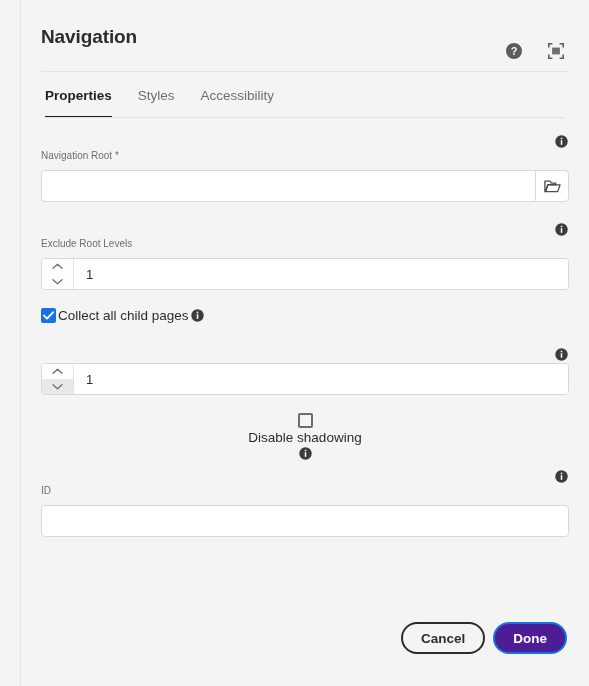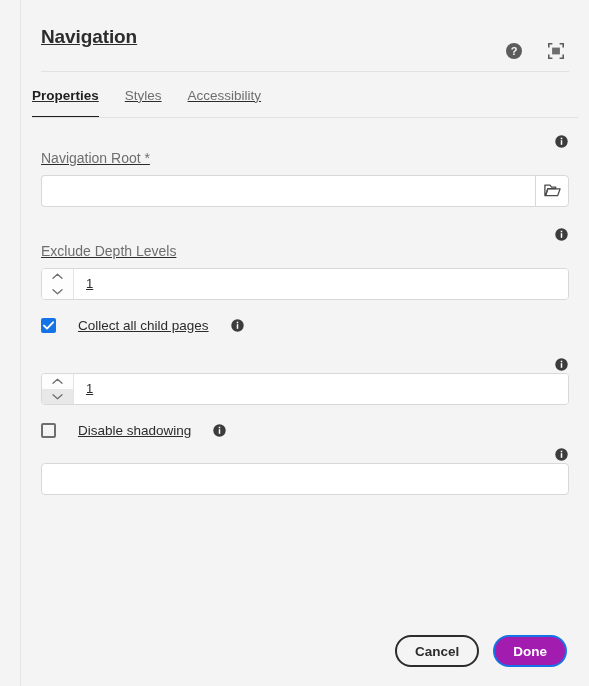--- a/index.html
+++ b/index.html
@@ -15,21 +15,20 @@
     position: relative;
   }
 
   
   .dialog {
     position: absolute;
     left: 20px; top: 0;
     width: 569px; height: 686px;
     background: #f4f4f4;
     border-left: 1px solid #e6e6e6;
-    text-decoration: underline;
   }
 
   
   .hdr {
     position: relative;
     height: 72px;
     padding: 0 20px 0 20px;
     display: flex;
     align-items: center;
   }
@@ -55,21 +54,21 @@
   .hdr-rule {
     position: absolute;
     left: 20px; right: 20px; bottom: 0;
     height: 1px;
     background: #e1e1e1;
   }
 
   
   .tabs {
     position: relative;
-    margin: 0 11px;
+    margin: 0 24px;
     height: 46px;
     display: flex;
     align-items: center;
     gap: 0;
   }
   .tab {
     font-size: 13.5px;
     color: #6e6e6e;
     padding: 0 13px;
     height: 46px;
@@ -107,21 +106,21 @@
   }
   .info-icon {
     position: absolute;
     right: 1px; top: 2px;
     width: 13px; height: 13px;
     cursor: pointer;
   }
 
   .flabel {
     display: block;
-    font-size: 14px;
+    font-size: 10px;
     color: #6e6e6e;
     margin-bottom: 8px;
     line-height: 1.2;
   }
 
   .textfield {
     width: 100%;
     height: 32px;
     background: #ffffff;
     border: 1px solid #d8d8d8;
@@ -184,21 +183,21 @@
     border-radius: 0;
     height: 30px;
     flex: 1 1 auto;
     padding-left: 12px;
   }
 
   
   .checkrow {
     display: flex;
     align-items: center;
-    gap: 22px;
+    gap: 2px;
   }
   .cbox {
     width: 15px; height: 15px;
     border-radius: 2px;
     border: 2px solid #6e6e6e;
     background: #f4f4f4;
     display: flex; align-items: center; justify-content: center;
     cursor: pointer;
     flex: 0 0 auto;
   }
@@ -208,44 +207,44 @@
   }
   .checkrow .clabel {
     font-size: 13.5px;
     color: #2c2c2c;
   }
 
   
   .footer {
     position: absolute;
     right: 22px;
-    bottom: 19px;
-    display: flex;
-    align-items: center;
-    gap: 14px;
+    bottom: 32px;
+    display: flex;
+    align-items: center;
+    gap: 8px;
   }
   .btn {
     height: 32px;
     border-radius: 16px;
     font-family: "Liberation Sans", sans-serif;
     font-size: 13.5px;
     font-weight: bold;
     display: flex; align-items: center; justify-content: center;
     cursor: pointer;
     padding: 0 18px;
     white-space: nowrap;
   }
   .btn-secondary {
     background: transparent;
     border: 2px solid #2c2c2c;
     color: #2c2c2c;
     min-width: 74px;
   }
   .btn-cta {
-    background: #a21caf;
+    background: #4c1d95;
     border: 2px solid #1473e6;
     color: #ffffff;
     min-width: 72px;
   }
 </style>
 </head>
 <body>
 
 <div class="dialog">
 
@@ -315,21 +314,21 @@
     <div class="field" style="margin-bottom:16px;">
       <div class="info-row">
         <span class="info-icon">
           <svg width="13" height="13" viewBox="0 0 13 13" aria-hidden="true">
             <circle cx="6.5" cy="6.5" r="6.2" fill="#3c3c3c"></circle>
             <rect x="5.75" y="5.2" width="1.5" height="4.6" fill="#ffffff"></rect>
             <rect x="5.75" y="2.7" width="1.5" height="1.6" fill="#ffffff"></rect>
           </svg>
         </span>
       </div>
-      <label class="flabel">Exclude Depth Levels</label>
+      <label class="flabel">Exclude Root Levels</label>
       <div class="stepper">
         <div class="stepper-btns">
           <div class="step-btn">
             <svg width="11" height="7" viewBox="0 0 11 7" aria-hidden="true">
               <path d="M1 5.2L5.5 1.3 10 5.2" fill="none" stroke="#6e6e6e" stroke-width="1.3" stroke-linecap="round" stroke-linejoin="round"></path>
             </svg>
           </div>
           <div class="step-btn">
             <svg width="11" height="7" viewBox="0 0 11 7" aria-hidden="true">
               <path d="M1 1.8L5.5 5.7 10 1.8" fill="none" stroke="#6e6e6e" stroke-width="1.3" stroke-linecap="round" stroke-linejoin="round"></path>
@@ -376,21 +375,21 @@
           <div class="step-btn hover">
             <svg width="11" height="7" viewBox="0 0 11 7" aria-hidden="true">
               <path d="M1 1.8L5.5 5.7 10 1.8" fill="none" stroke="#6e6e6e" stroke-width="1.3" stroke-linecap="round" stroke-linejoin="round"></path>
             </svg>
           </div>
         </div>
         <input class="textfield" type="text" value="1" style="">
       </div>
     </div>
 
-    <div class="checkrow" style="margin-bottom:7px; margin-top:18px;">
+    <div class="checkrow" style="margin-bottom:7px; margin-top:18px;flex-direction:column;">
       <div class="cbox"></div>
       <span class="clabel">Disable shadowing</span>
       <span style="display:flex;align-items:center;">
         <svg width="13" height="13" viewBox="0 0 13 13" aria-hidden="true">
           <circle cx="6.5" cy="6.5" r="6.2" fill="#3c3c3c"></circle>
           <rect x="5.75" y="5.2" width="1.5" height="4.6" fill="#ffffff"></rect>
           <rect x="5.75" y="2.7" width="1.5" height="1.6" fill="#ffffff"></rect>
         </svg>
       </span>
     </div>
@@ -398,20 +397,21 @@
     <div class="field">
       <div class="info-row">
         <span class="info-icon">
           <svg width="13" height="13" viewBox="0 0 13 13" aria-hidden="true">
             <circle cx="6.5" cy="6.5" r="6.2" fill="#3c3c3c"></circle>
             <rect x="5.75" y="5.2" width="1.5" height="4.6" fill="#ffffff"></rect>
             <rect x="5.75" y="2.7" width="1.5" height="1.6" fill="#ffffff"></rect>
           </svg>
         </span>
       </div>
+      <label class="flabel">ID</label>
       <input class="textfield" type="text" value="" style="">
     </div>
 
   </div>
 
   <div class="footer">
     <div class="btn btn-secondary">
       <span>Cancel</span>
     </div>
     <div class="btn btn-cta">

